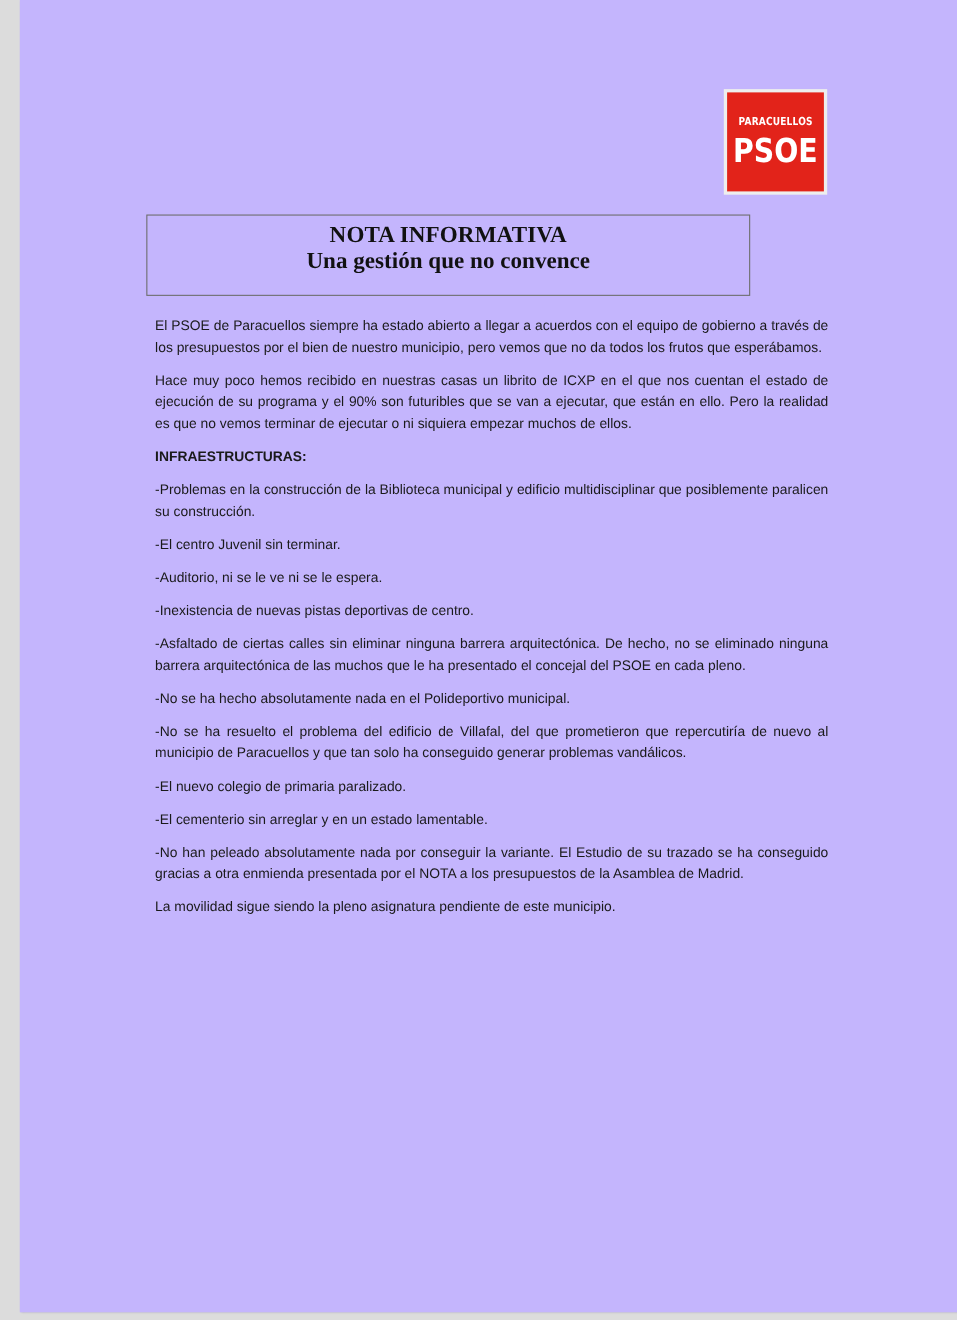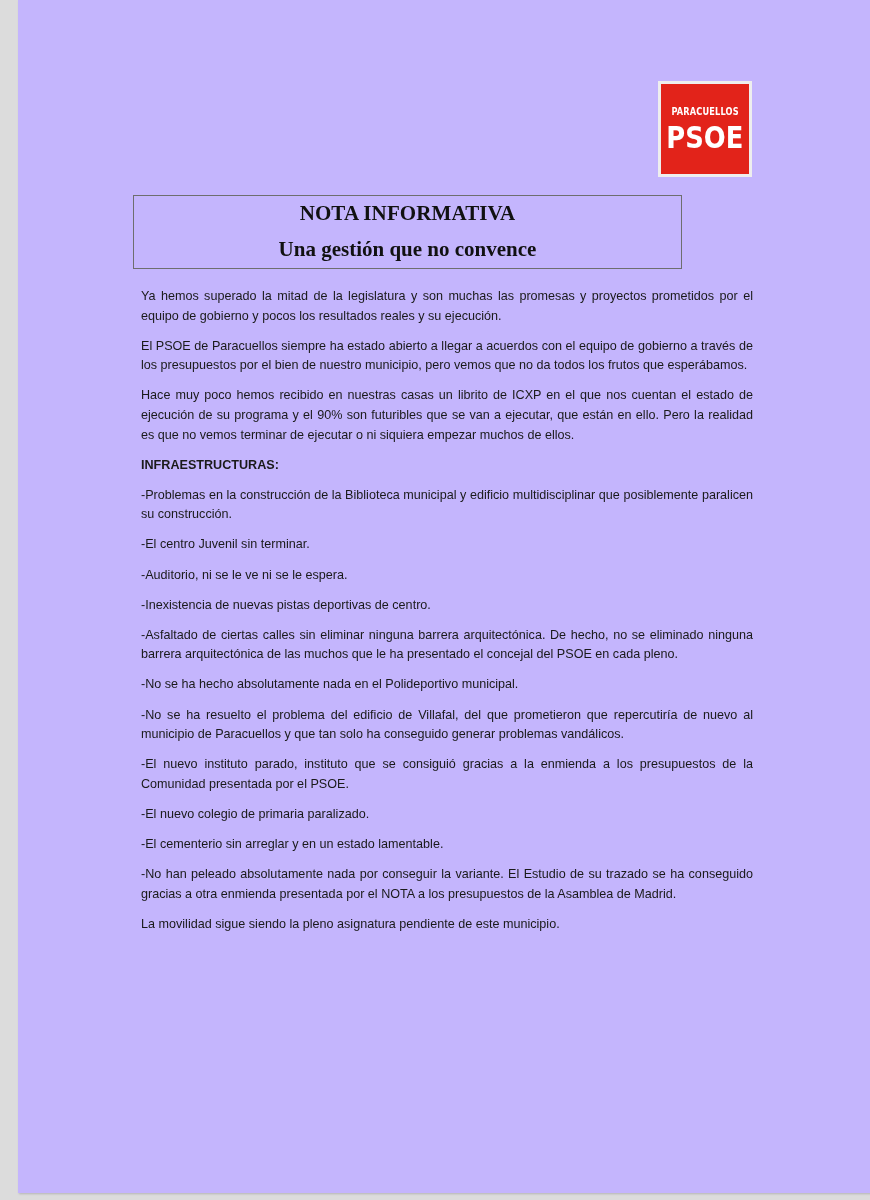--- a/index.html
+++ b/index.html
@@ -77,21 +77,20 @@
     }
     .title-main {
       font-size: 21px;
       line-height: 24px;
       margin-top: 5px;
       letter-spacing: 0.1px;
     }
     .title-sub {
       font-size: 21px;
       line-height: 24px;
-      margin-top: 12px;
     }
     .body-text {
       position: absolute;
       left: 123px;
       top: 287px;
       width: 612px;
       font-family: "Liberation Sans", sans-serif;
       font-size: 12.6px;
       line-height: 19.6px;
       color: #1a1a1a;
@@ -115,34 +114,32 @@
       <div class="logo-main">PSOE</div>
     </div>
   </div>
 
   <div class="title-box">
     <div class="title-main">NOTA INFORMATIVA</div>
     <div class="title-sub">Una gestión que no convence</div>
   </div>
 
   <div class="body-text">
-    <p>Ya hemos superado la mitad de la legislatura y son muchas las promesas y proyectos prometidos por el equipo de gobierno y pocos los resultados reales y su ejecución.</p>
     <p>El PSOE de Paracuellos siempre ha estado abierto a llegar a acuerdos con el equipo de gobierno a través de los presupuestos por el bien de nuestro municipio, pero vemos que no da todos los frutos que esperábamos.</p>
     <p>Hace muy poco hemos recibido en nuestras casas un librito de ICXP en el que nos cuentan el estado de ejecución de su programa y el 90% son futuribles que se van a ejecutar, que están en ello. Pero la realidad es que no vemos terminar de ejecutar o ni siquiera empezar muchos de ellos.</p>
 
     <p class="heading">INFRAESTRUCTURAS:</p>
 
     <p>-Problemas en la construcción de la Biblioteca municipal y edificio multidisciplinar que posiblemente paralicen su construcción.</p>
     <p>-El centro Juvenil sin terminar.</p>
     <p>-Auditorio, ni se le ve ni se le espera.</p>
     <p>-Inexistencia de nuevas pistas deportivas de centro.</p>
     <p>-Asfaltado de ciertas calles sin eliminar ninguna barrera arquitectónica. De hecho, no se eliminado ninguna barrera arquitectónica de las muchos que le ha presentado el concejal del PSOE en cada pleno.</p>
     <p>-No se ha hecho absolutamente nada en el Polideportivo municipal.</p>
     <p>-No se ha resuelto el problema del edificio de Villafal, del que prometieron que repercutiría de nuevo al municipio de Paracuellos y que tan solo ha conseguido generar problemas vandálicos.</p>
-    <p>-El nuevo instituto parado, instituto que se consiguió gracias a la enmienda a los presupuestos de la Comunidad presentada por el PSOE.</p>
     <p>-El nuevo colegio de primaria paralizado.</p>
     <p>-El cementerio sin arreglar y en un estado lamentable.</p>
     <p>-No han peleado absolutamente nada por conseguir la variante. El Estudio de su trazado se ha conseguido gracias a otra enmienda presentada por el NOTA a los presupuestos de la Asamblea de Madrid.</p>
 
     <p>La movilidad sigue siendo la pleno asignatura pendiente de este municipio.</p>
   </div>
 
 </div>
 
 </body></html>

